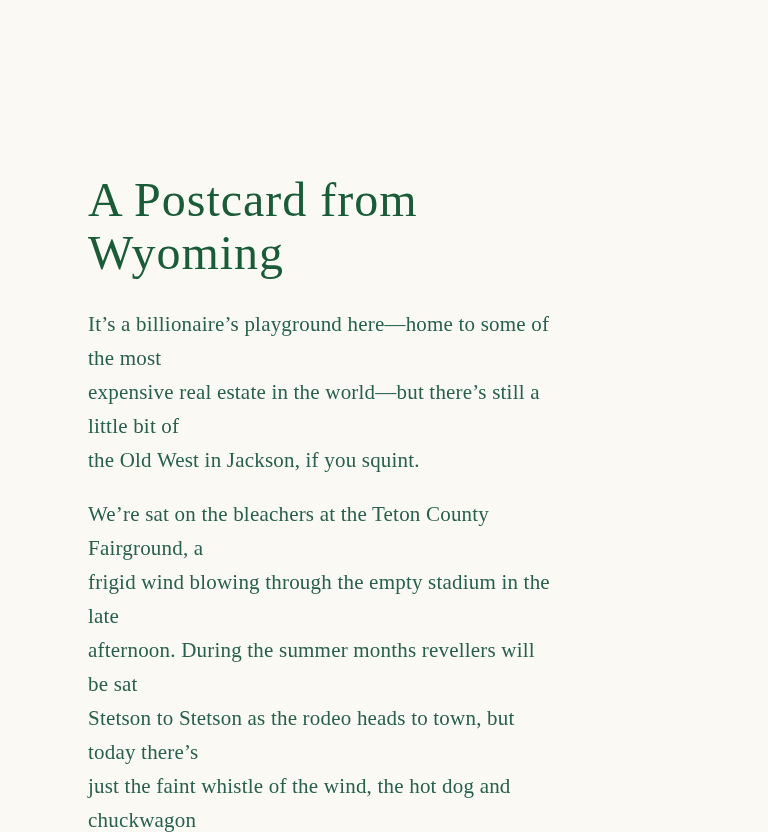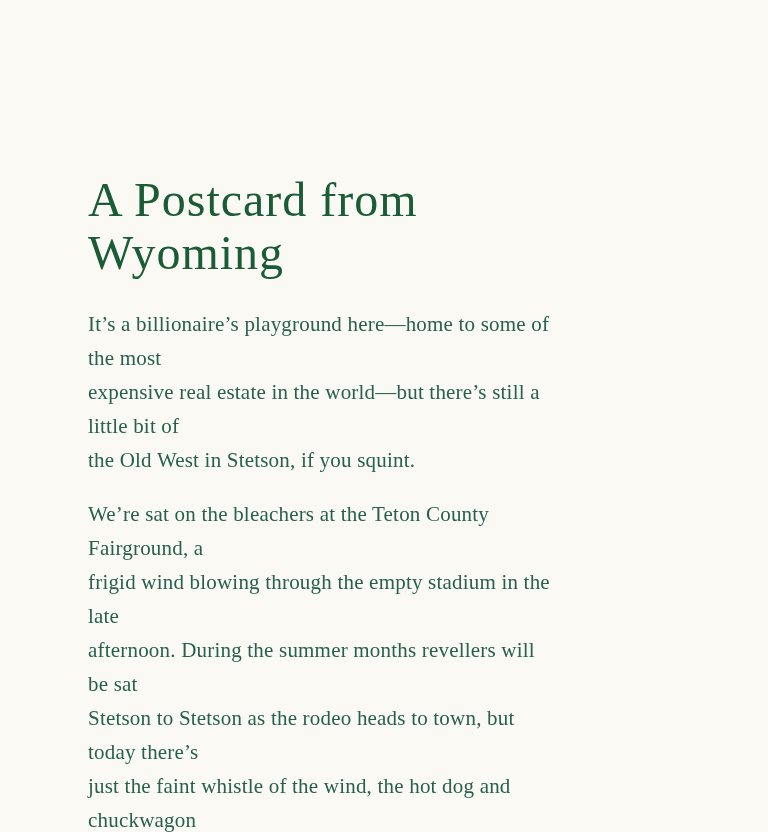--- a/index.html
+++ b/index.html
@@ -50,21 +50,21 @@
 </style>
 </head>
 <body>
 
 <div class="page">
   <h1 class="article-title">A Postcard from Wyoming</h1>
 
   <div class="article-body">
     <p>It’s a billionaire’s playground here—home to some of the most
 expensive real estate in the world—but there’s still a little bit of
-the Old West in Stetson, if you squint.</p>
+the Old West in Jackson, if you squint.</p>
     <p>We’re sat on the bleachers at the Teton County Fairground, a
 frigid wind blowing through the empty stadium in the late
 afternoon. During the summer months revellers will be sat
 Stetson to Stetson as the rodeo heads to town, but today there’s
 just the faint whistle of the wind, the hot dog and chuckwagon
 (that’s a good ol’ Wyoming breakfast to you and me) stands and
 ticket office boarded shut for the low season.</p>
   </div>
 
   <a class="read-more" href="#">READ MORE</a>

